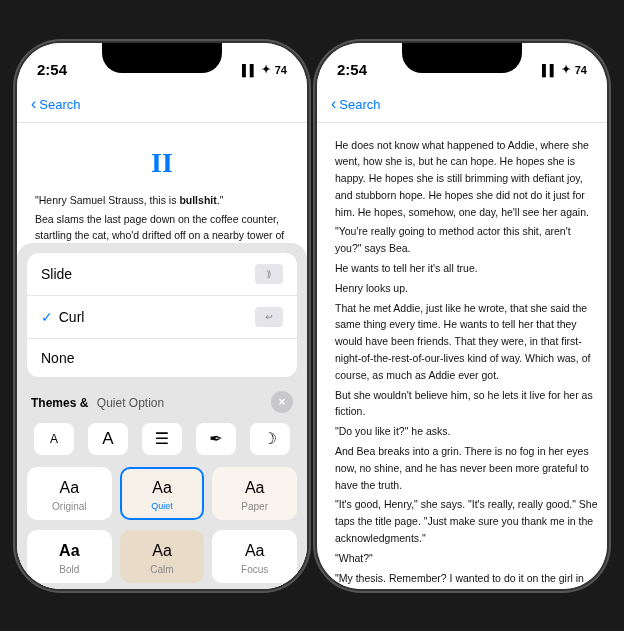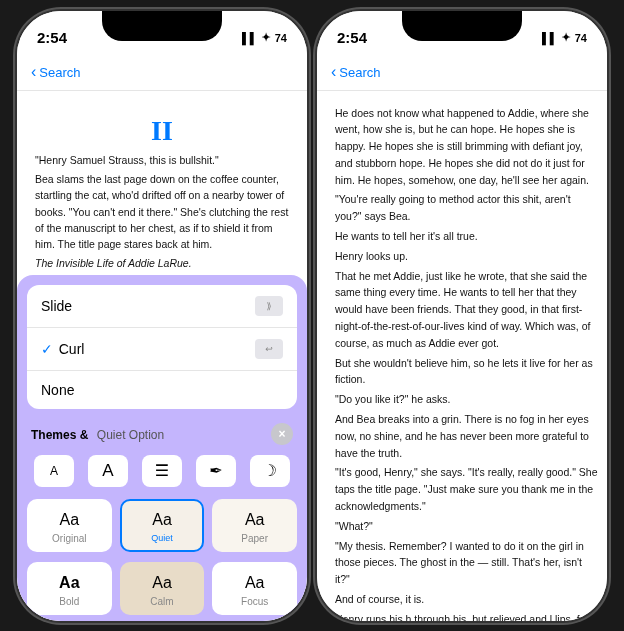--- a/index.html
+++ b/index.html
@@ -16,21 +16,21 @@
 
     .phones-container {
       display: flex;
       gap: 10px;
       align-items: center;
       justify-content: center;
     }
 
     .phone {
       width: 290px;
-      height: 610px;
+      height: 546px;
       background: #fff;
       border-radius: 44px;
       overflow: hidden;
       position: relative;
       box-shadow: 0 0 0 2px #333, 0 0 0 4px #555;
     }
 
     
     .status-bar {
       height: 44px;
@@ -110,45 +110,45 @@
       text-align: center;
       line-height: 1.6;
       color: #000;
     }
 
     .chapter-num {
       font-size: 28px;
       font-weight: 700;
       color: #007aff;
       text-align: center;
-      margin: 4px 0 0 0;
+      margin: 4px 0 8px 0;
       font-family: Georgia, serif;
     }
 
     .book-text {
       font-size: 10.5px;
       line-height: 1.55;
       color: #111;
     }
 
     .book-text p {
       margin-bottom: 3px;
       text-indent: 0;
     }
 
     .book-text .italic { font-style: italic; }
-    .book-text .bold { font-weight: normal; margin-top: 41px; }
+    .book-text .bold { font-weight: bold; margin-top: 41px; }
 
     
     .overlay-panel {
       position: absolute;
       bottom: 0;
       left: 0;
       right: 0;
-      background: #c4b5fd;
+      background: #e5e5e5;
       border-radius: 16px 16px 0 0;
       padding: 0;
       z-index: 10;
     }
 
     .slide-options {
       background: #fff;
       border-radius: 12px;
       margin: 10px 10px 6px 10px;
       overflow: hidden;
@@ -467,21 +467,21 @@
         <span>Search</span>
       </div>
     </div>
 
     <div class="book-content">
       <div class="right-text">
         <p>He does not know what happened to Addie, where she went, how she is, but he can hope. He <span class="italic">hopes</span> she is happy. He hopes she is still brimming with defiant joy, and stubborn hope. He hopes she did not do it just for him. He hopes, somehow, one day, he'll see her again.</p>
         <p>"You're really going to method actor this shit, aren't you?" says Bea.</p>
         <p>He wants to tell her it's all true.</p>
         <p>Henry looks up.</p>
-        <p>That he met Addie, just like he wrote, that she said the same thing every time. He wants to tell her that they would have been friends. That they <span class="italic">good</span>, in that first-night-of-the-rest-of-our-lives kind of way. Which was, of course, as much as Addie ever got.</p>
+        <p>That he met Addie, just like he wrote, that she said the same thing every time. He wants to tell her that they would have been friends. That they <span class="italic">were</span>, in that first-night-of-the-rest-of-our-lives kind of way. Which was, of course, as much as Addie ever got.</p>
         <p>But she wouldn't believe him, so he lets it live for her as fiction.</p>
         <p>"Do you like it?" he asks.</p>
         <p>And Bea breaks into a grin. There is no fog in her eyes now, no shine, and he has never been more grateful to have the truth.</p>
         <p>"It's good, Henry," she says. "It's really, really good." She taps the title page. "Just make sure you thank me in the acknowledgments."</p>
         <p>"What?"</p>
         <p>"My thesis. Remember? I wanted to do it <span class="italic">on</span> the girl in those pieces. The ghost in the — still. That's her, isn't it?"</p>
         <p>And of course, it is.</p>
         <p>Henry runs his h through his, but relieved and l lips, from could b</p>
 
       </div>

